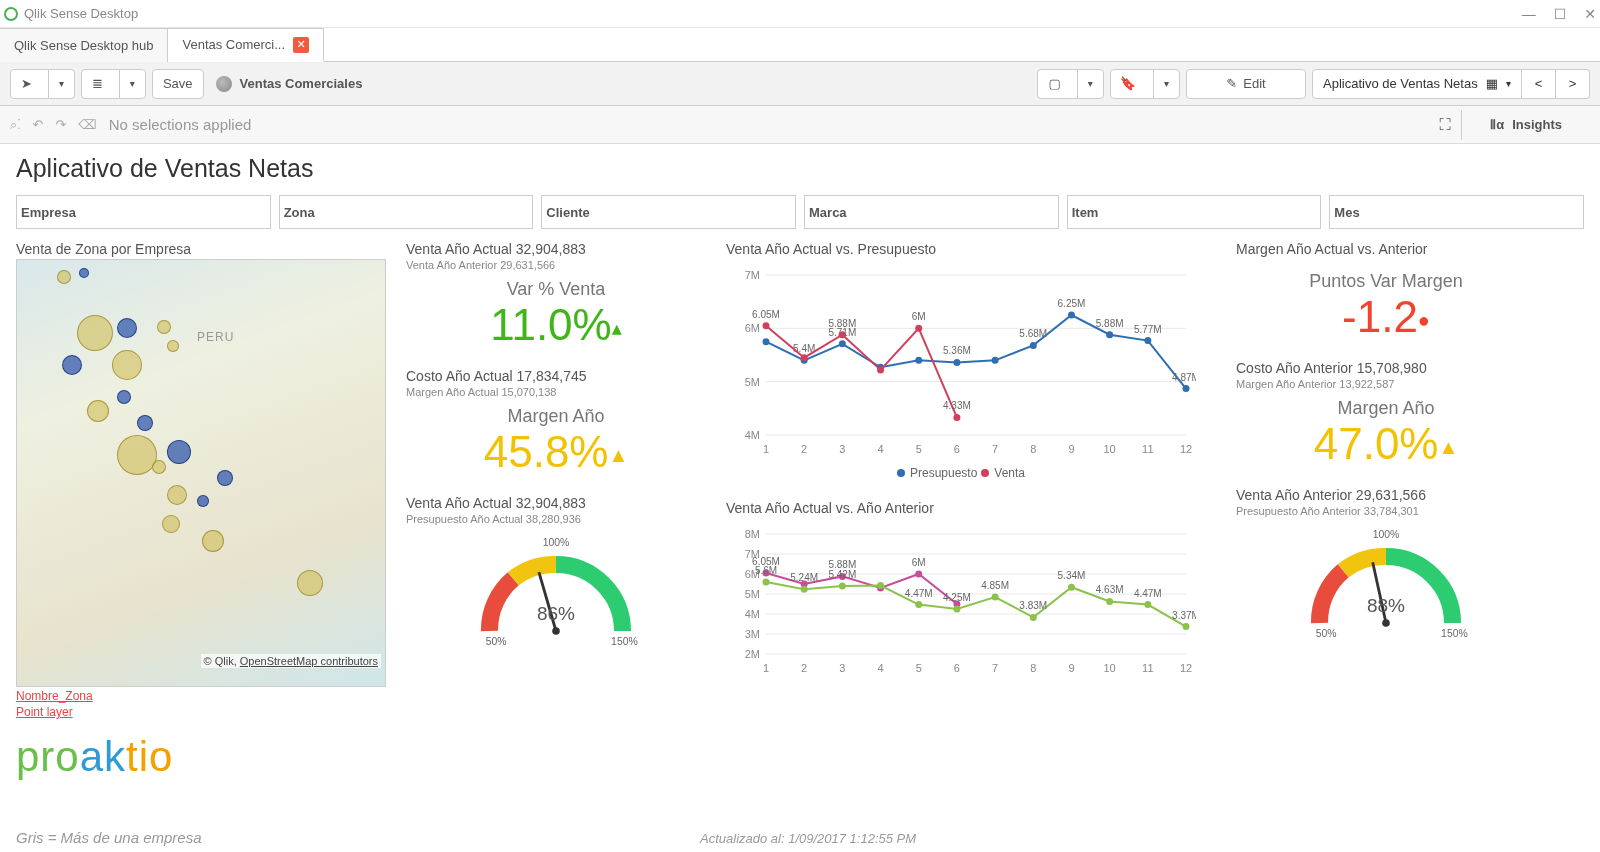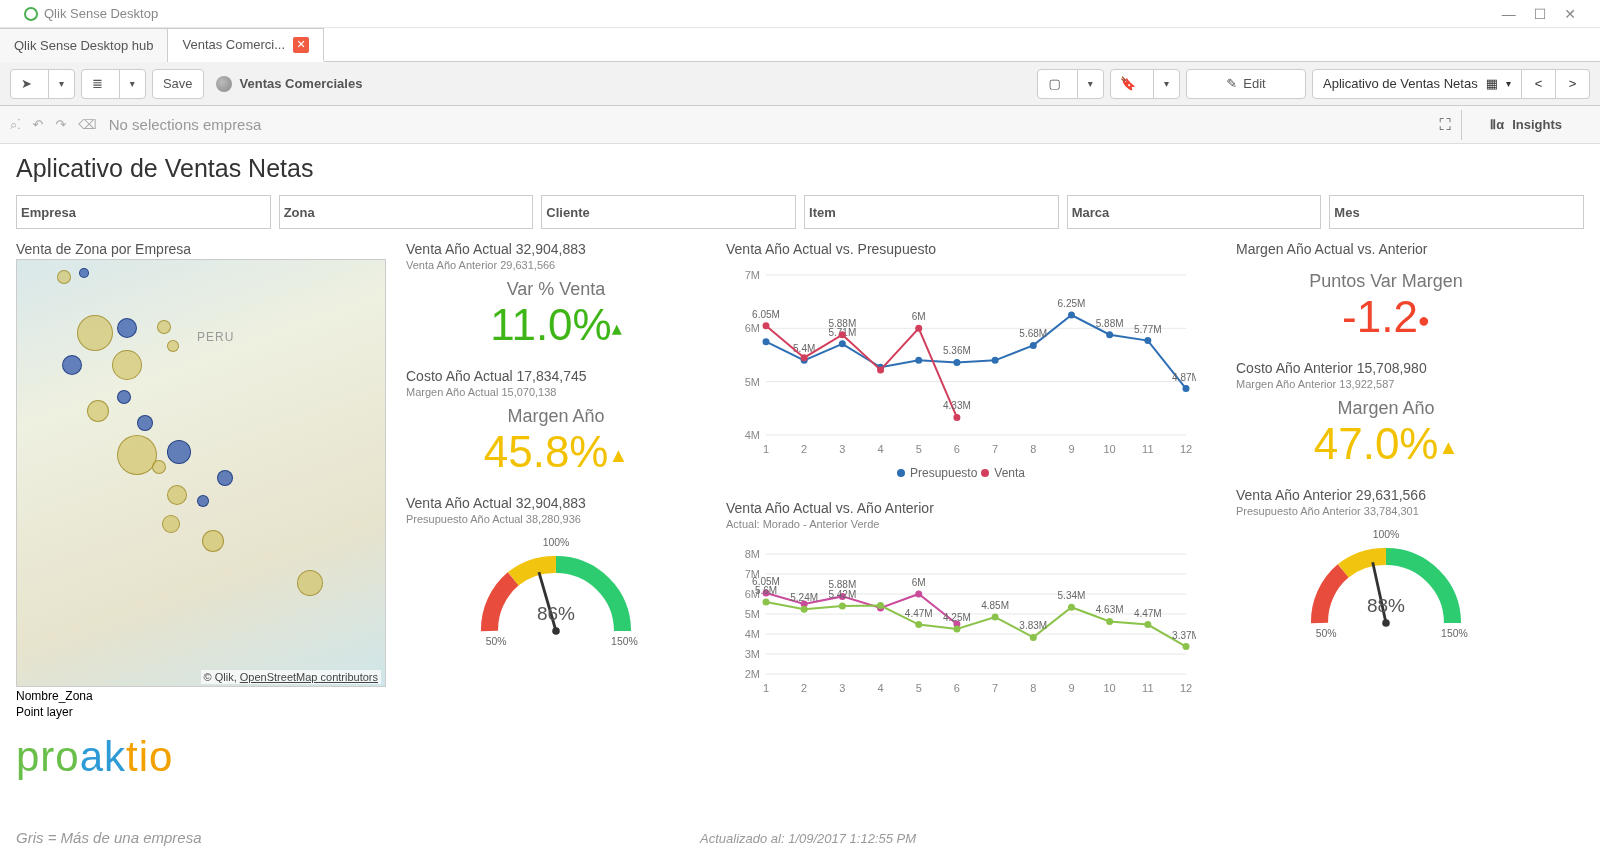--- a/index.html
+++ b/index.html
@@ -1,19 +1,19 @@
 <!DOCTYPE html>
 <html><head>
 <meta charset="utf-8">
 <style>
 * { box-sizing: border-box; margin: 0; padding: 0; }
 body { font-family: "Segoe UI", Arial, sans-serif; font-size: 13px; color: #333; background: #fff; width: 1600px; height: 852px; overflow: hidden; }
 
 
-.titlebar { height: 28px; display: flex; align-items: center; padding: 0 24px; background: #fff; border-bottom: 1px solid #e6e6e6; }
+.titlebar { height: 28px; display: flex; align-items: center; padding: 0 4px; background: #fff; border-bottom: 1px solid #e6e6e6; }
 .titlebar .logo { width: 14px; height: 14px; border-radius: 50%; border: 2px solid #4caf50; margin-right: 6px; }
 .titlebar .title { color: #888; font-size: 13px; }
 .winctrls { margin-left: auto; display: flex; gap: 18px; color: #888; font-size: 14px; }
 .winctrls span { cursor: pointer; }
 
 
 .tabbar { height: 34px; background: #fff; border-bottom: 1px solid #ccc; display: flex; }
 .tab { height: 34px; padding: 0 14px; display: flex; align-items: center; border-right: 1px solid #ccc; border-top: 1px solid #ccc; background: #f7f7f7; color: #555; font-size: 13px; position: relative; }
 .tab.active { background: #fff; border-bottom: 2px solid #fff; }
 .tab .close { width: 16px; height: 16px; background: #f05b41; color: #fff; font-size: 11px; display: flex; align-items: center; justify-content: center; margin-left: 8px; border-radius: 2px; }
@@ -49,25 +49,25 @@
 
 .grid { display: grid; grid-template-columns: 370px 300px 490px 300px; gap: 20px; }
 
 .panel-title { font-weight: 400; font-size: 14px; color: #555; margin-bottom: 2px; }
 .panel-sub   { font-size: 11px; color: #888; margin-bottom: 8px; }
 
 
 .mapbox { width: 370px; }
 .mapimg { width: 370px; height: 428px; background: linear-gradient(160deg, #d9e8ea 0%, #eef0e0 30%, #e7e3cd 70%, #d0e6ea 100%); border: 1px solid #ccc; position: relative; overflow: hidden; }
 .mapimg .countrylabel { position: absolute; top: 70px; left: 180px; color: #999; font-size: 12px; letter-spacing: 1px; }
-.mapimg .attr { position: absolute; bottom: 2px; right: 4px; font-size: 11px; color: #444; background: rgba(255,255,255,0.7); padding: 1px 3px; }
+.mapimg .attr { position: absolute; bottom: 18px; right: 4px; font-size: 11px; color: #444; background: rgba(255,255,255,0.7); padding: 1px 3px; }
 .mapimg .attr .u { text-decoration: underline; }
 .bubble { position: absolute; border-radius: 50%; background: rgba(207,190,86,0.6); border: 1px solid rgba(150,130,30,0.7); }
 .bubble.blue { background: rgba(40,80,170,0.7); border-color: rgba(20,50,120,0.8); }
-.maplegend { font-size: 12px; color: #000000; margin-top: 2px; }
+.maplegend { font-size: 12px; color: #ef4444; margin-top: 2px; text-decoration: underline; }
 
 .brand { font-size: 42px; margin-top: 14px; font-weight: 400; letter-spacing: 1px; }
 .brand .g { color: #6abf4b; } .brand .b { color: #2e9bd6; } .brand .y { color: #f2a100; }
 
 
 .kpicol .kpigroup { margin-bottom: 18px; }
 .kpi-label { text-align: center; font-size: 18px; color: #777; margin-top: 6px; }
 .kpi-value { text-align: center; font-size: 44px; font-weight: 400; }
 .kpi-green { color: #3fb618; }
 .kpi-yellow { color: #f2c200; }
@@ -167,39 +167,39 @@
     <div class="navbtn">&lt;</div>
     <div class="navbtn">&gt;</div>
   </div>
 </div>
 
 <div class="selbar">
   <span class="icon">⌕⁚</span>
   <span class="icon">↶</span>
   <span class="icon">↷</span>
   <span class="icon">⌫</span>
-  <span class="noseltext">No selections empresa</span>
+  <span class="noseltext">No selections applied</span>
   <div class="right">
     <span class="icon" style="font-size:16px;color:#555">⛶</span>
     <div class="insightsbtn">
       <span>Ⅱα</span>
       <span>Insights</span>
     </div>
   </div>
 </div>
 
 <div class="sheet">
   <div class="sheet-title">Aplicativo de Ventas Netas</div>
 
   <div class="filterrow">
     <div class="filterbox">Empresa</div>
     <div class="filterbox">Zona</div>
     <div class="filterbox">Cliente</div>
+    <div class="filterbox">Marca</div>
     <div class="filterbox">Item</div>
-    <div class="filterbox">Marca</div>
     <div class="filterbox">Mes</div>
   </div>
 
   <div class="grid">
 
     <div class="mapbox">
       <div class="panel-title">Venta de Zona por Empresa</div>
       <div class="mapimg">
         <div class="countrylabel">PERU</div>
 
@@ -328,21 +328,20 @@
             <text x="192.72727272727272" y="61.33333333333334" text-anchor="middle" font-size="10" fill="#666">6M</text>
             <text x="230.9090909090909" y="150.4" text-anchor="middle" font-size="10" fill="#666">4.33M</text>
           </svg>
         <div class="legendrow">
           <span><span class="dot" style="background:#2e6fb4"></span><span>Presupuesto</span></span>
           <span><span class="dot" style="background:#d23f5c"></span><span>Venta</span></span>
         </div>
       </div>
       <div class="linechart" style="margin-top:20px">
         <div class="panel-title">Venta Año Actual vs. Año Anterior</div>
-        <div class="panel-sub">Actual: Morado - Anterior Verde</div>
         <svg class="chartsvg" style="height:160px" viewBox="0 0 470 160" id="chart1">
             <line class="grid-line" x1="40" x2="460" y1="136" y2="136"></line>
             <text x="34" y="140" text-anchor="end" font-size="11" fill="#888">2M</text>
             <line class="grid-line" x1="40" x2="460" y1="116" y2="116"></line>
             <text x="34" y="120" text-anchor="end" font-size="11" fill="#888">3M</text>
             <line class="grid-line" x1="40" x2="460" y1="96.00000000000001" y2="96.00000000000001"></line>
             <text x="34" y="100.00000000000001" text-anchor="end" font-size="11" fill="#888">4M</text>
             <line class="grid-line" x1="40" x2="460" y1="76" y2="76"></line>
             <text x="34" y="80" text-anchor="end" font-size="11" fill="#888">5M</text>
             <line class="grid-line" x1="40" x2="460" y1="56.00000000000001" y2="56.00000000000001"></line>

